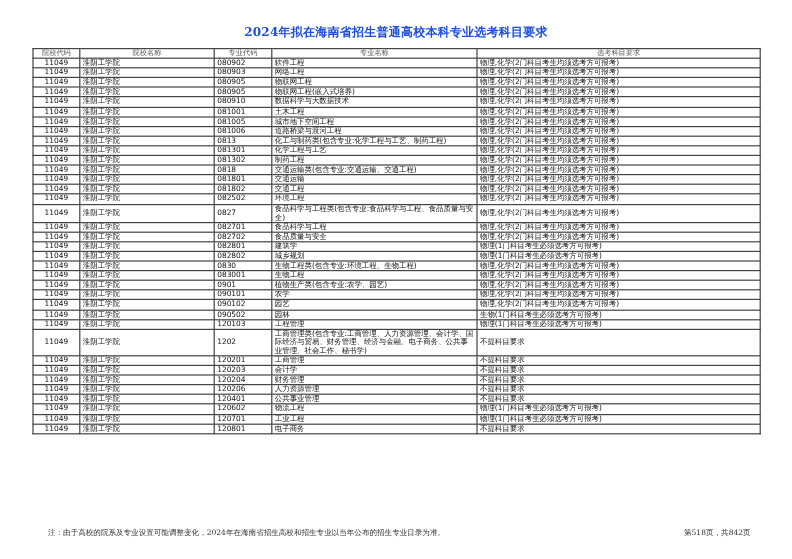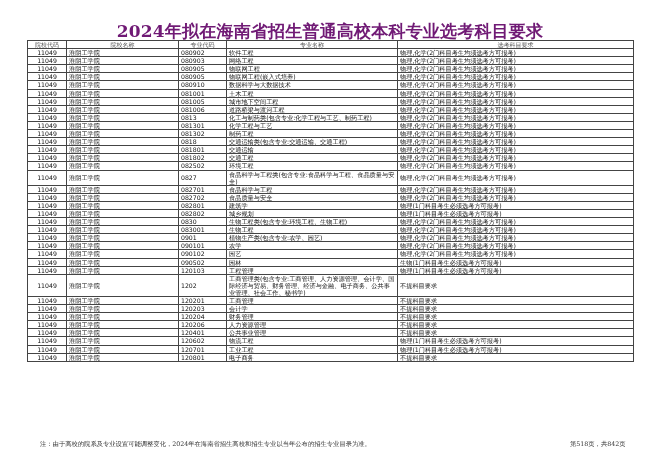--- a/index.html
+++ b/index.html
@@ -1,19 +1,19 @@
 <!DOCTYPE html>
 <html><head>
 <meta charset="utf-8">
 <style>
   html, body { margin: 0; padding: 0; background: #ffffff; }
   body { width: 660px; height: 466px; position: relative; overflow: hidden;
          font-family: "DejaVu Sans", sans-serif; color: #111; }
   .title { position: absolute; left: 0; top: 20px; width: 660px; text-align: center;
-           font-family: "DejaVu Serif", serif; font-size: 17px; font-weight: bold; letter-spacing: 0.2px; color: #701a75; }
+           font-family: "DejaVu Serif", serif; font-size: 10px; font-weight: bold; letter-spacing: 0.2px; color: #1d4ed8; }
   table.grid { position: absolute; left: 27px; top: 40px; width: 606px;
                border-collapse: collapse; table-layout: fixed; border: 1.2px solid #222; }
   table.grid col.c1 { width: 39px; }
   table.grid col.c2 { width: 112px; }
   table.grid col.c3 { width: 48px; }
   table.grid col.c4 { width: 171px; }
   table.grid col.c5 { width: 236px; }
   table.grid th, table.grid td { border: 0.8px solid #444; padding: 0 2px; font-size: 6.2px;
                line-height: 7.1px; height: 7.1px; overflow: hidden; white-space: nowrap; vertical-align: middle; }
   table.grid th { font-family: "DejaVu Serif", serif; font-weight: normal; color: #555; text-align: center; font-size: 6px; }

